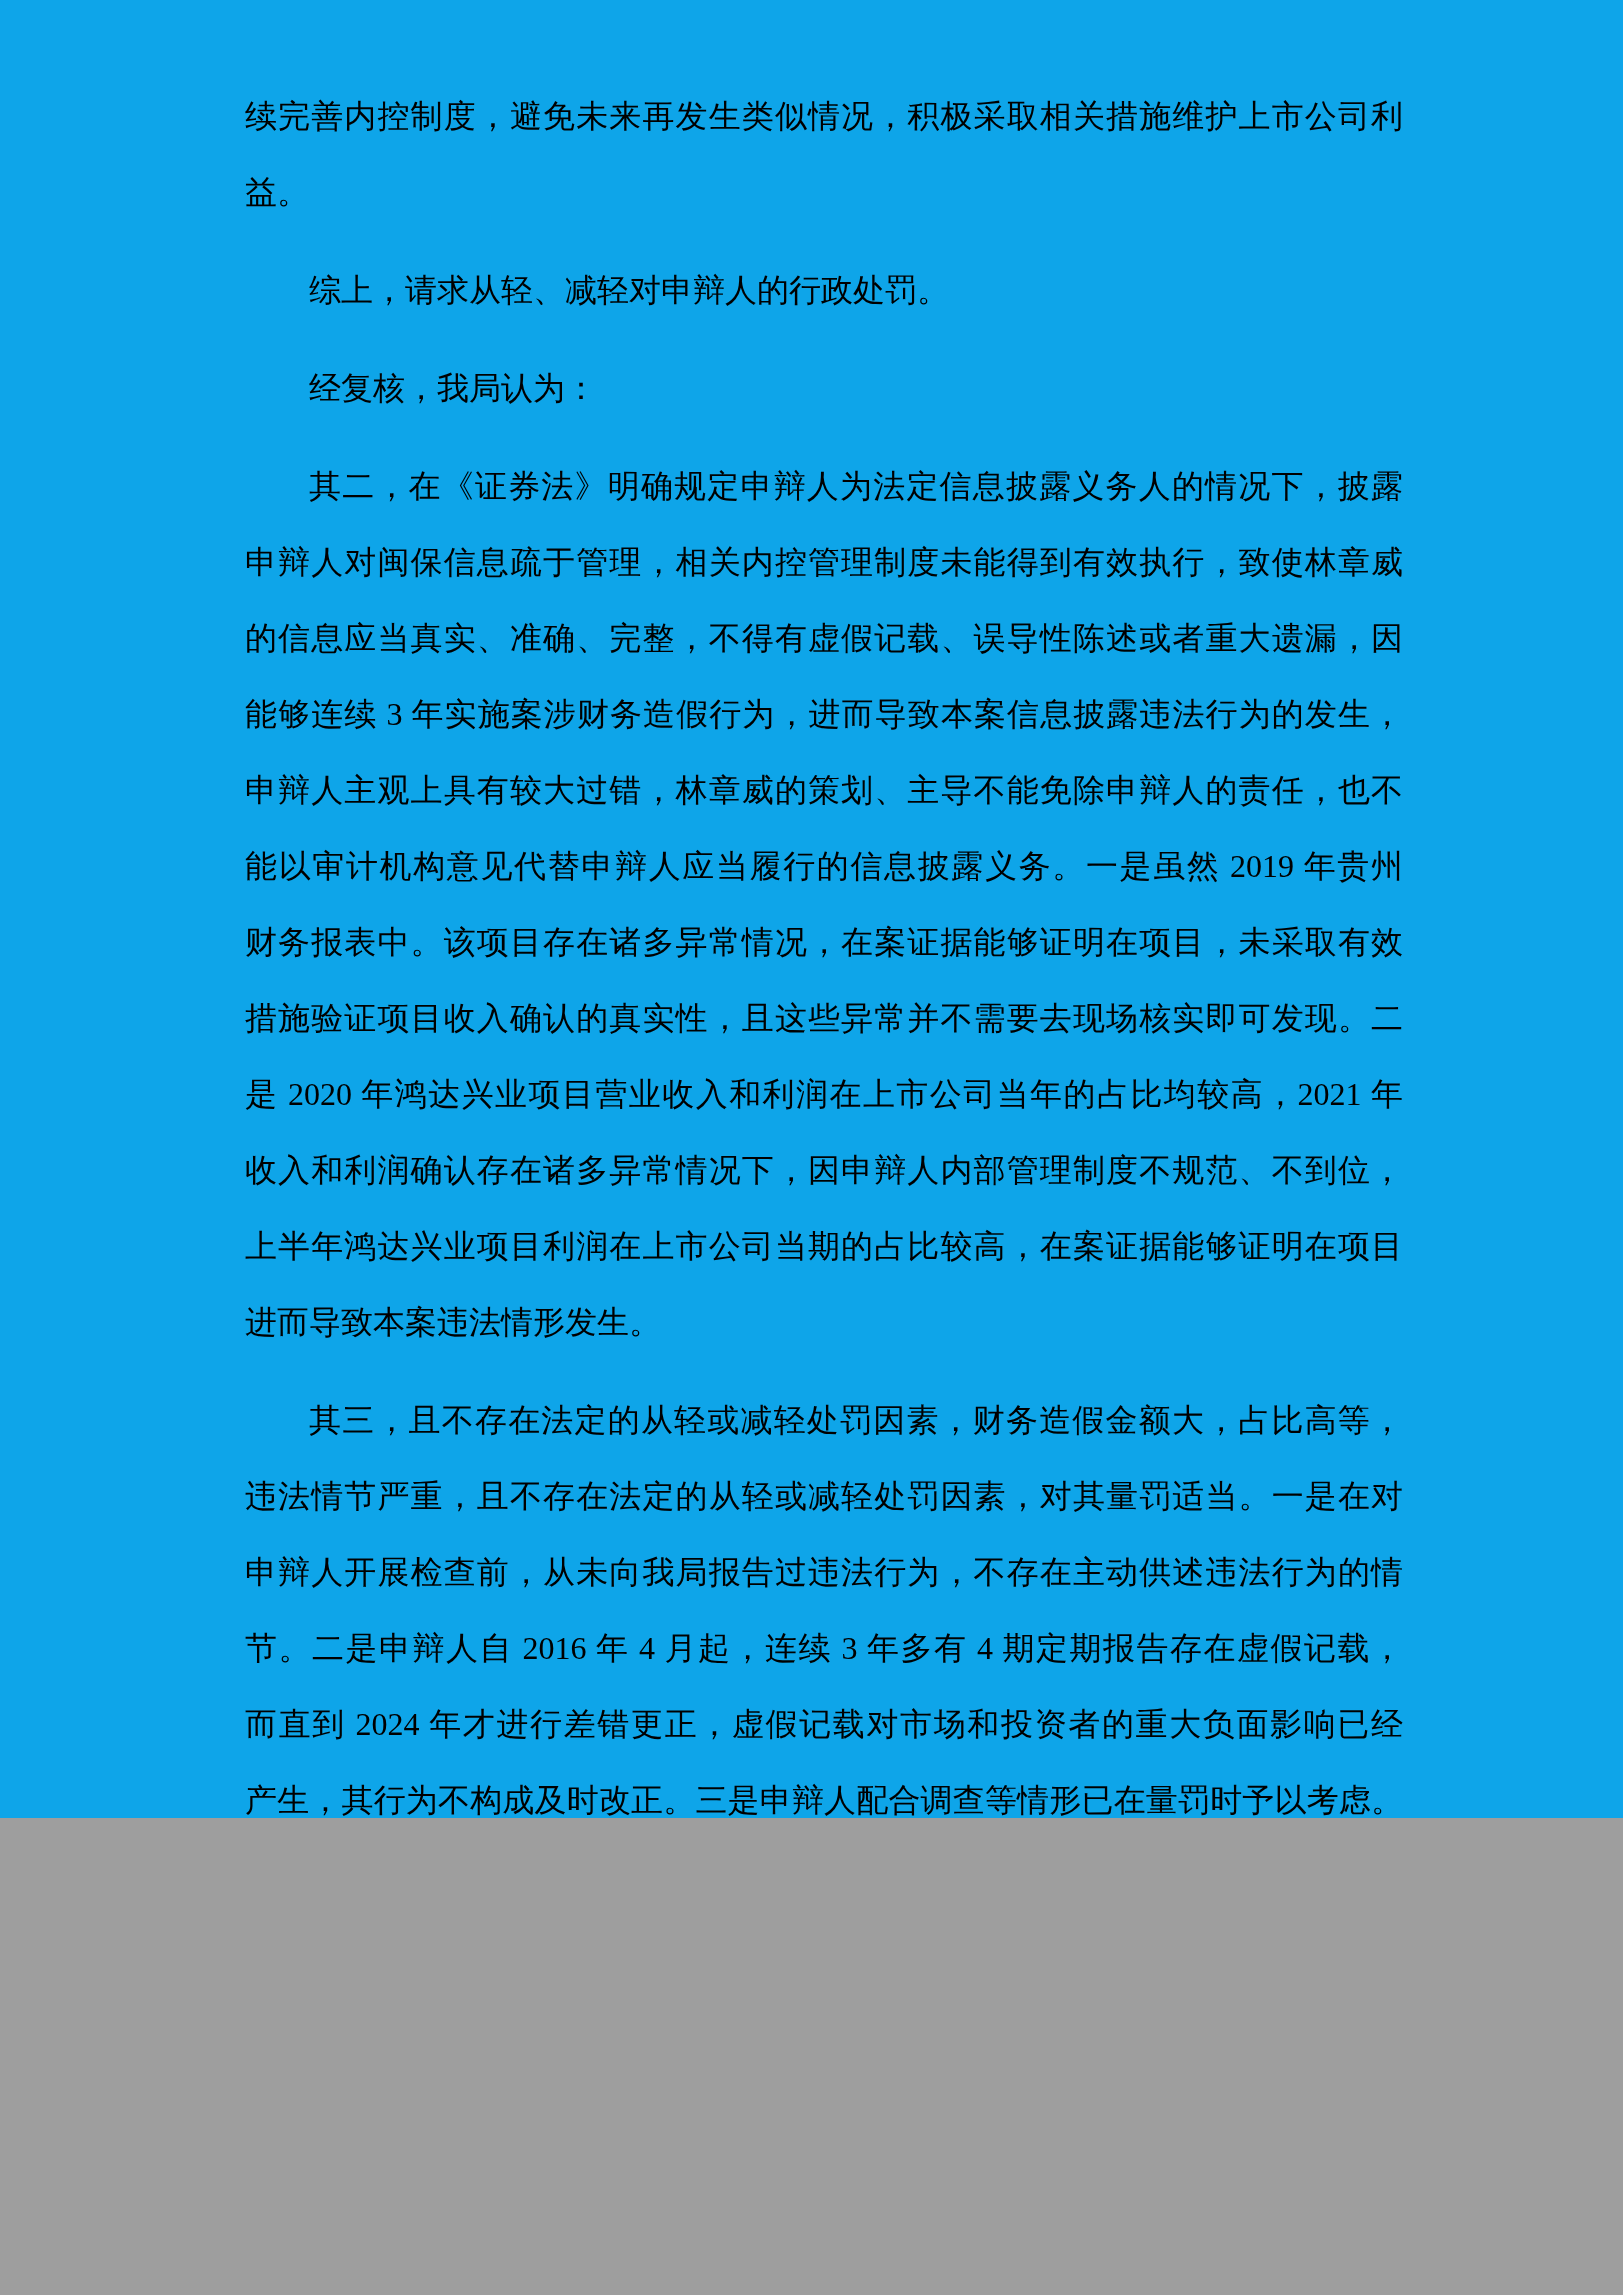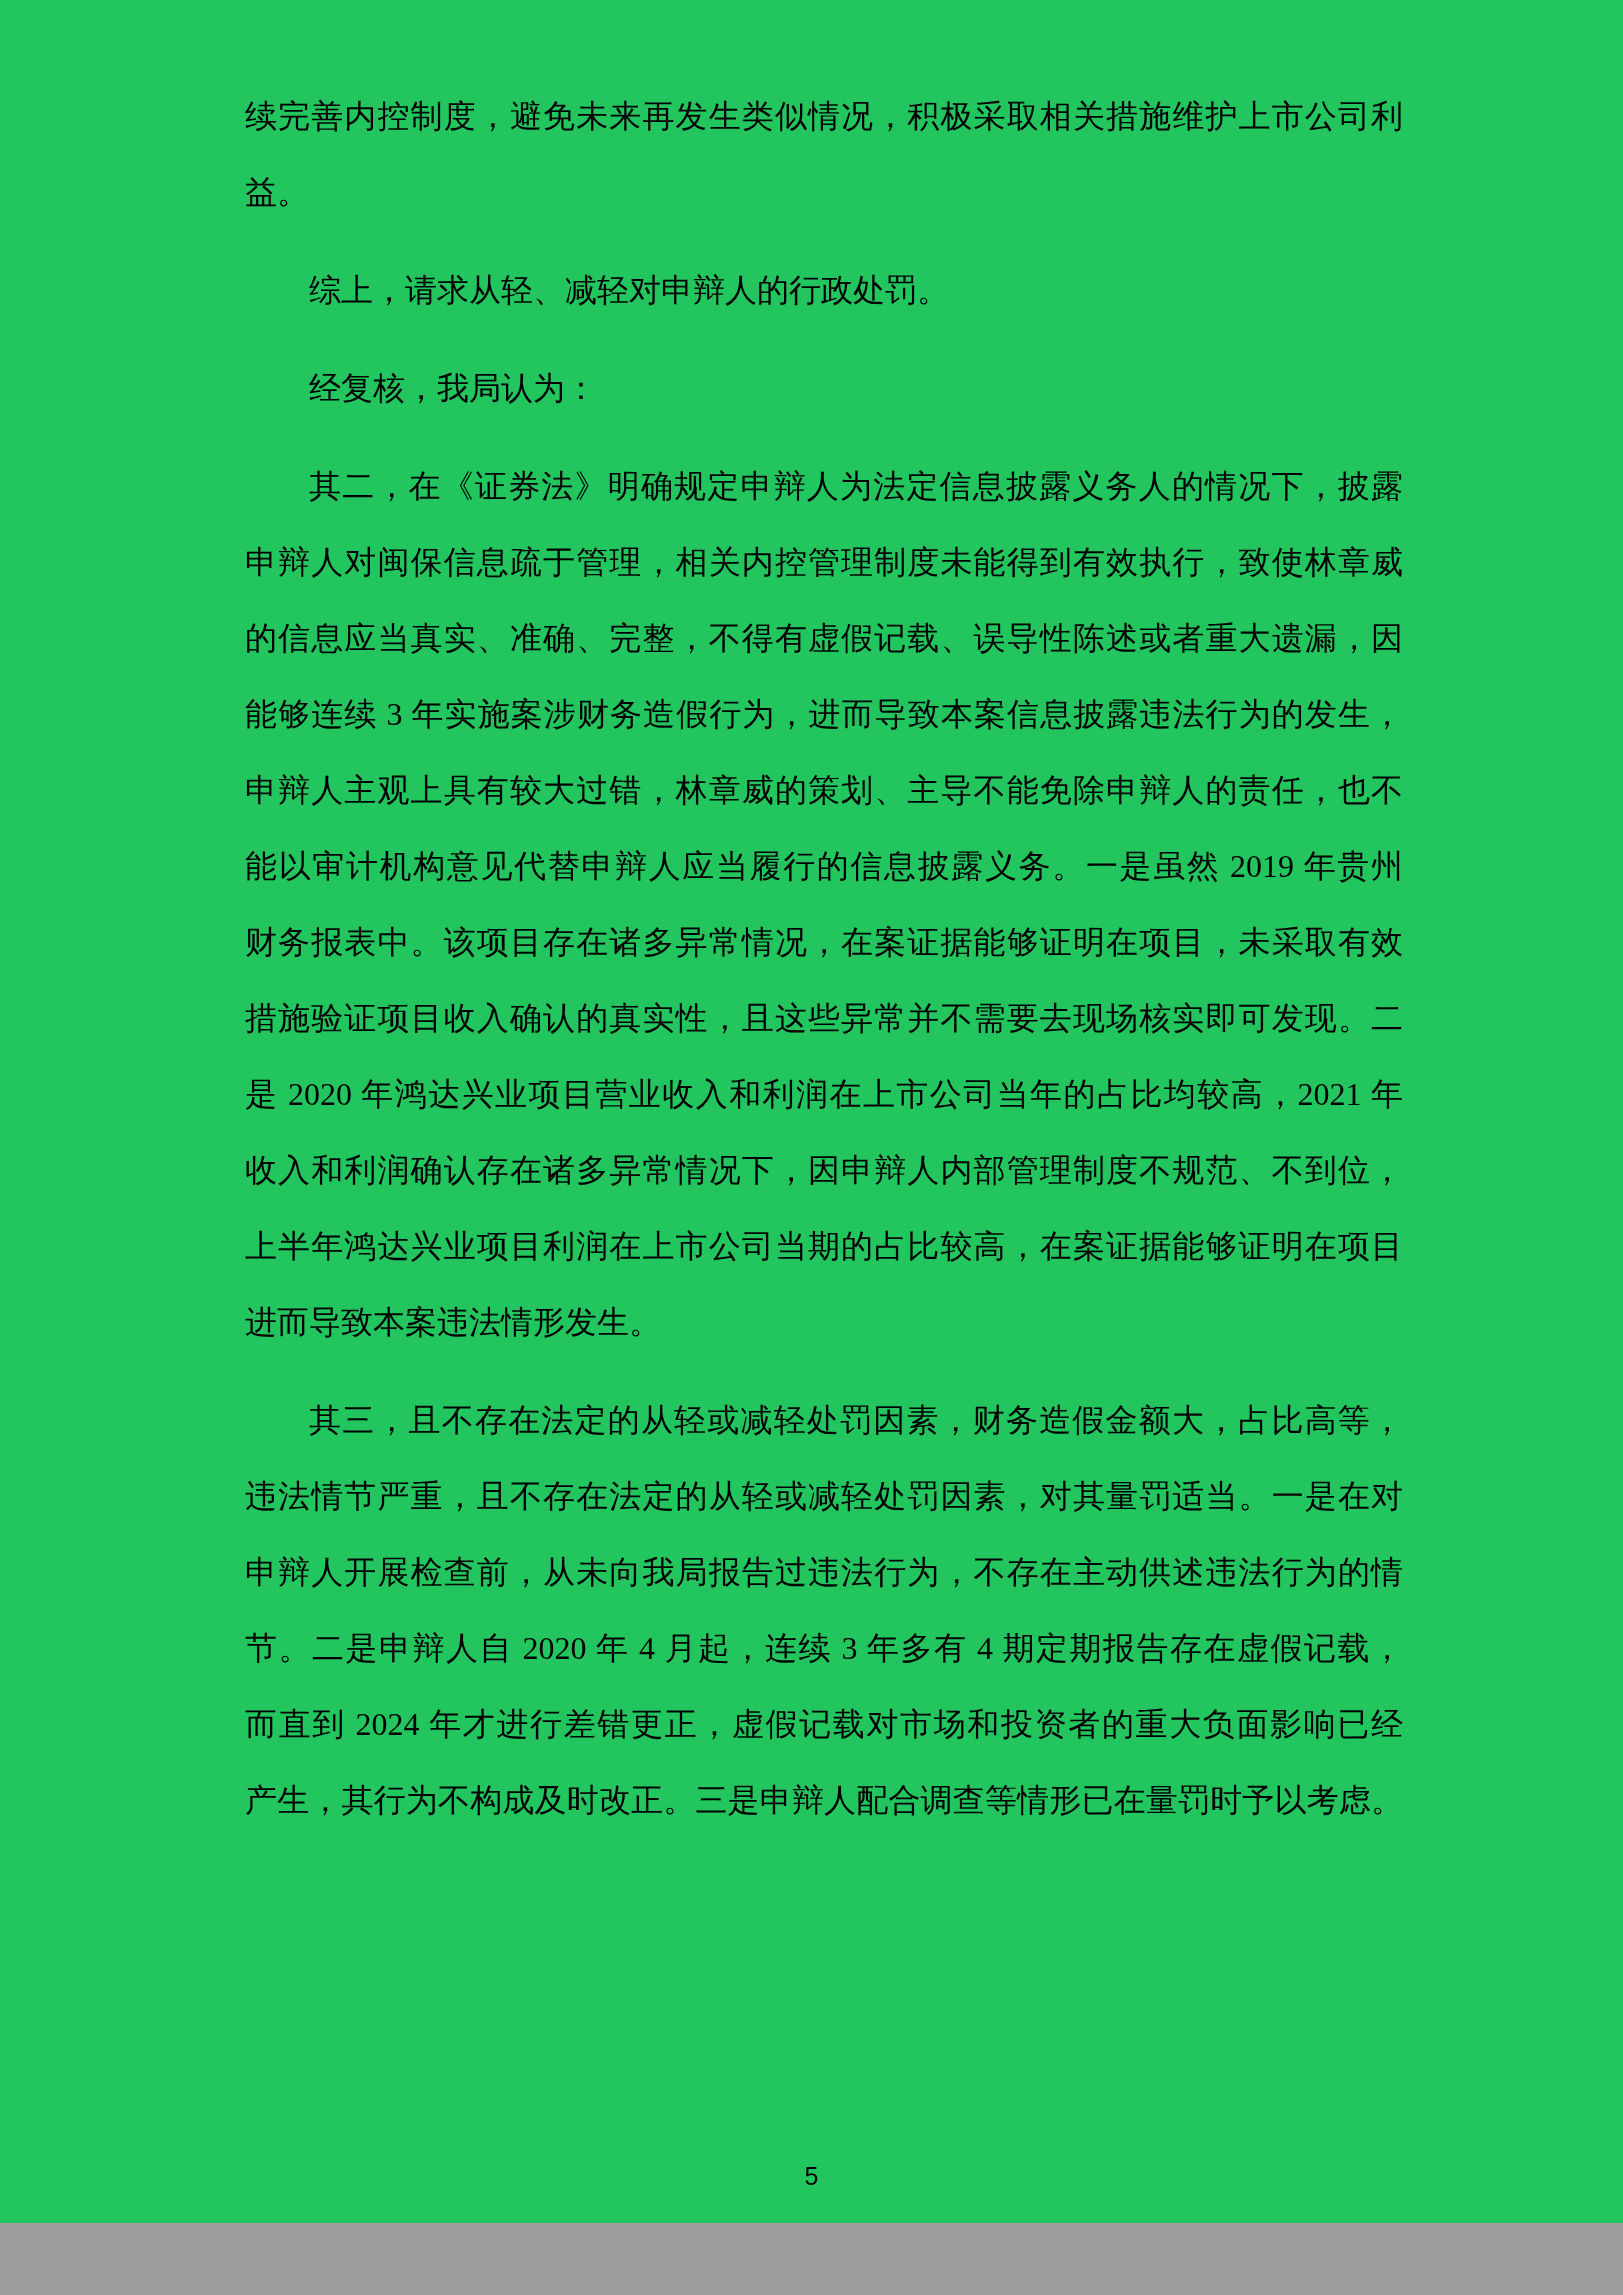--- a/index.html
+++ b/index.html
@@ -3,22 +3,22 @@
 <meta charset="utf-8">
 <style>
   html, body {
     margin: 0;
     padding: 0;
     background: #9e9e9e;
   }
   .page {
     position: relative;
     width: 1623px;
-    height: 2223px;
-    background: #22c55e;
+    height: 1818px;
+    background: #0ea5e9;
     font-family: "Liberation Serif", "DejaVu Serif", serif;
     color: #000000;
     overflow: hidden;
   }
   .text-block {
     position: absolute;
     left: 245px;
     top: 78px;
     width: 1158px;
     font-size: 32px;
@@ -88,21 +88,21 @@
       <div class="line fill">是 2020 年鸿达兴业项目营业收入和利润在上市公司当年的占比均较高，2021 年</div>
       <div class="line fill">收入和利润确认存在诸多异常情况下，因申辩人内部管理制度不规范、不到位，</div>
       <div class="line fill">上半年鸿达兴业项目利润在上市公司当期的占比较高，在案证据能够证明在项目</div>
       <div class="line">进而导致本案违法情形发生。</div>
     </div>
 
     <div class="para">
       <div class="line indent fill">其三，且不存在法定的从轻或减轻处罚因素，财务造假金额大，占比高等，</div>
       <div class="line fill">违法情节严重，且不存在法定的从轻或减轻处罚因素，对其量罚适当。一是在对</div>
       <div class="line fill">申辩人开展检查前，从未向我局报告过违法行为，不存在主动供述违法行为的情</div>
-      <div class="line fill">节。二是申辩人自 2020 年 4 月起，连续 3 年多有 4 期定期报告存在虚假记载，</div>
+      <div class="line fill">节。二是申辩人自 2016 年 4 月起，连续 3 年多有 4 期定期报告存在虚假记载，</div>
       <div class="line fill">而直到 2024 年才进行差错更正，虚假记载对市场和投资者的重大负面影响已经</div>
       <div class="line fill">产生，其行为不构成及时改正。三是申辩人配合调查等情形已在量罚时予以考虑。</div>
     </div>
 
   </div>
 
   <div class="page-number">5</div>
 </div>
 
 

